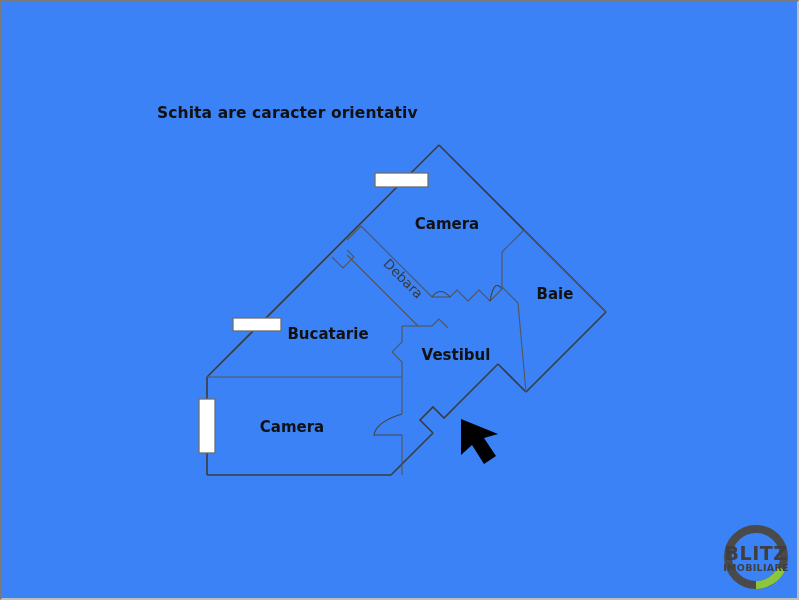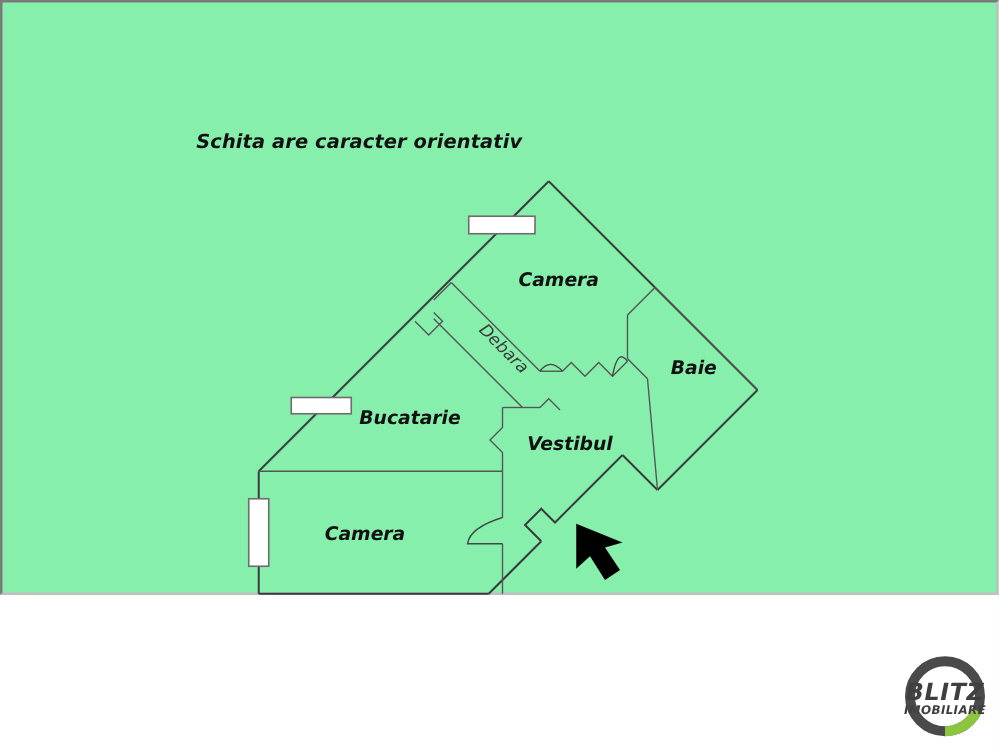--- a/index.html
+++ b/index.html
@@ -10,28 +10,27 @@
   }
   body {
     width: 799px;
     height: 600px;
     overflow: hidden;
     font-family: "DejaVu Sans", sans-serif;
   }
   #canvas {
     position: relative;
     width: 799px;
-    height: 476px;
-    background: #86efac;
+    height: 600px;
+    background: #3b82f6;
     box-sizing: border-box;
     border-top: 2px solid #7a7a7a;
     border-left: 2px solid #7a7a7a;
     border-right: 2px solid #bfbfbf;
     border-bottom: 2px solid #bfbfbf;
-    font-style: italic;
   }
   #plan-title {
     position: absolute;
     left: 155px;
     top: 102px;
     font-size: 15.5px;
     font-weight: 600;
     color: #111111;
     letter-spacing: 0.1px;
     white-space: nowrap;

